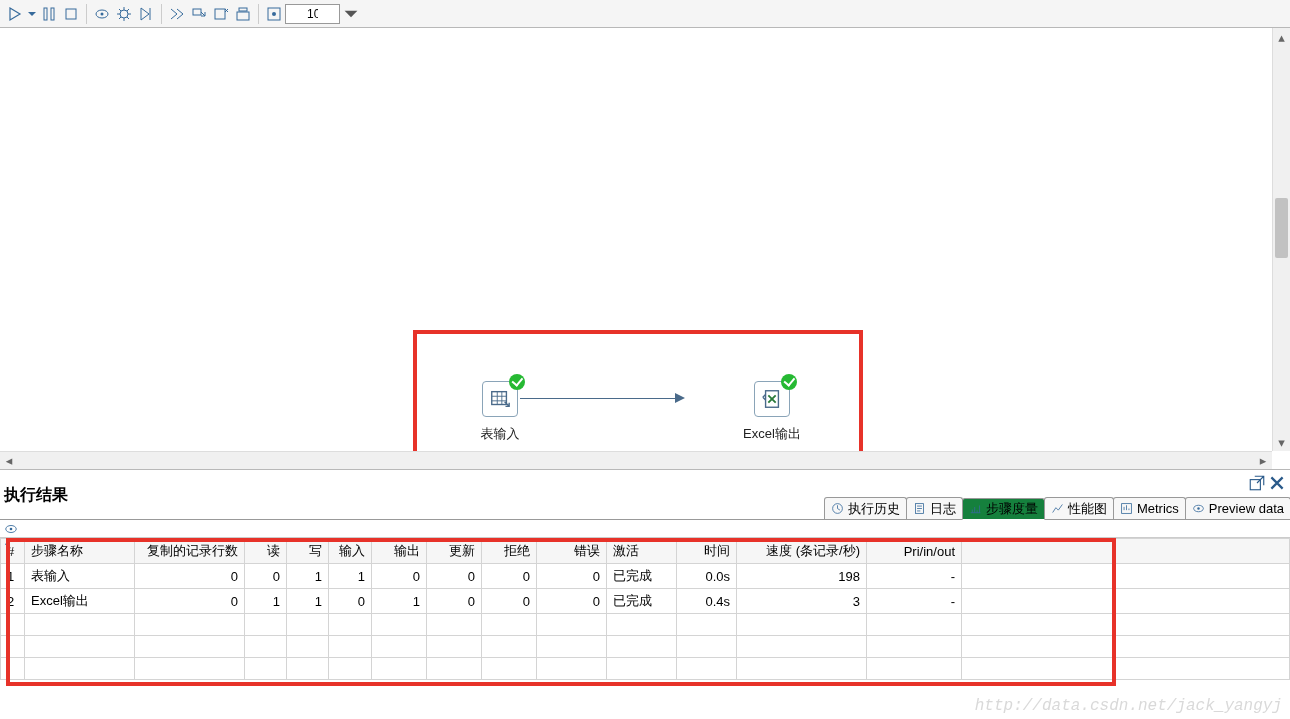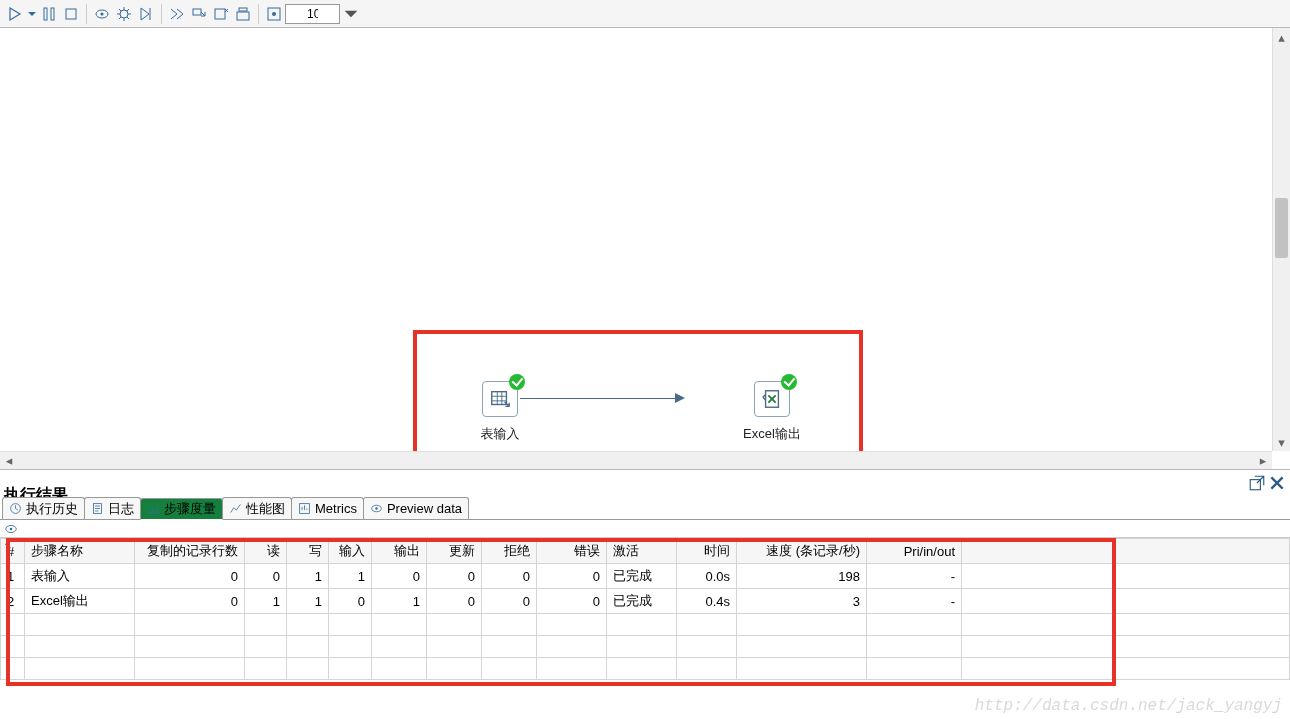--- a/index.html
+++ b/index.html
@@ -104,20 +104,21 @@
 .results-title-row { display:flex; align-items:center; height:26px; padding:0 4px;}
 .results-title { font-size: 16px; font-weight: bold; flex:1;margin-top:24px;}
 .results-ctrls { display:flex; gap:2px; }
 .results-ctrls .ctrl { width:18px; height:18px; display:flex;align-items:center;justify-content:center; cursor:pointer; color:#2a5a8a;}
 .tabs-row {
   display:flex;
   align-items:flex-end;
   border-bottom: 1px solid #999;
   height: 24px;
   padding-left: 2px;
+  justify-content: flex-end;
 }
 .tab {
   display:flex; align-items:center;
   height: 22px;
   padding: 0 6px;
   border: 1px solid #999;
   border-bottom: none;
   margin-right: -1px;
   background: #f7f7f7;
   font-size: 13px;

